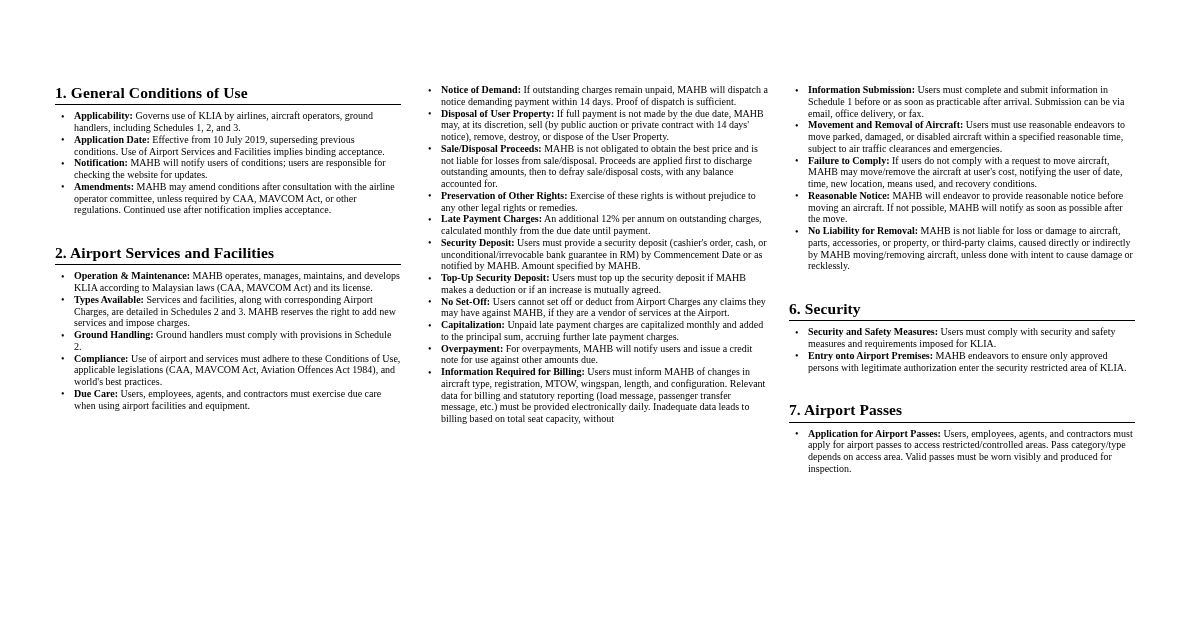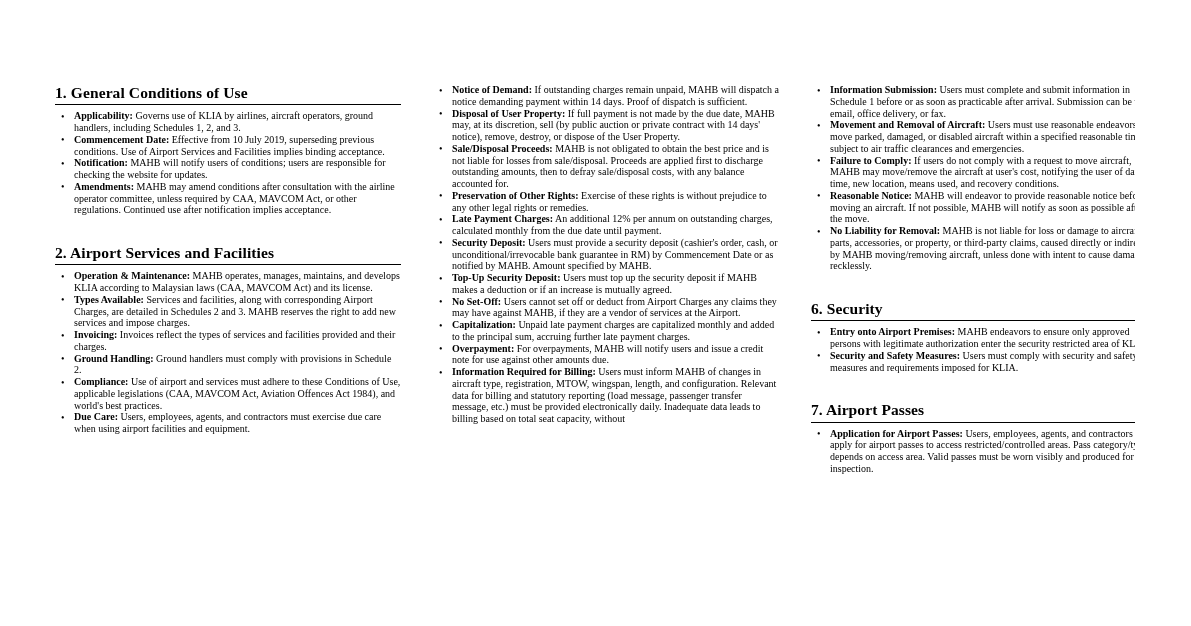--- a/index.html
+++ b/index.html
@@ -21,21 +21,21 @@
     overflow: hidden;
     background: #ffffff;
   }
   .columns {
     position: absolute;
     left: 55px;
     top: 84px;
     width: 1080px;
     height: 542px;
     display: flex;
-    gap: 32px;
+    gap: 21px;
     overflow: hidden;
   }
   .column {
     width: 346px;
     flex: 0 0 346px;
     overflow: hidden;
   }
   .section {
     margin: 0 0 6px 0;
   }
@@ -93,32 +93,31 @@
 <body>
 
 <div class="page">
   <div class="columns" id="columns-root">
       <div class="column">
         <div class="section">
           <h2 class="section-heading">1. General Conditions of Use</h2>
           <div class="heading-rule"></div>
           <ul class="bullets">
             <li><span class="term">Applicability:</span><span class="body-text"> Governs use of KLIA by airlines, aircraft operators, ground handlers, including Schedules 1, 2, and 3.</span></li>
-            <li><span class="term">Commencement Date:</span><span class="body-text"> Effective from 10 July 2019, superseding previous conditions. Use of Airport Services and Facilities implies binding acceptance.</span></li>
+            <li><span class="term">Application Date:</span><span class="body-text"> Effective from 10 July 2019, superseding previous conditions. Use of Airport Services and Facilities implies binding acceptance.</span></li>
             <li><span class="term">Notification:</span><span class="body-text"> MAHB will notify users of conditions; users are responsible for checking the website for updates.</span></li>
             <li><span class="term">Amendments:</span><span class="body-text"> MAHB may amend conditions after consultation with the airline operator committee, unless required by CAA, MAVCOM Act, or other regulations. Continued use after notification implies acceptance.</span></li>
           </ul>
         </div>
         <div class="section">
           <h2 class="section-heading">2. Airport Services and Facilities</h2>
           <div class="heading-rule"></div>
           <ul class="bullets">
             <li><span class="term">Operation &amp; Maintenance:</span><span class="body-text"> MAHB operates, manages, maintains, and develops KLIA according to Malaysian laws (CAA, MAVCOM Act) and its license.</span></li>
             <li><span class="term">Types Available:</span><span class="body-text"> Services and facilities, along with corresponding Airport Charges, are detailed in Schedules 2 and 3. MAHB reserves the right to add new services and impose charges.</span></li>
-            <li><span class="term">Invoicing:</span><span class="body-text"> Invoices reflect the types of services and facilities provided and their charges.</span></li>
             <li><span class="term">Ground Handling:</span><span class="body-text"> Ground handlers must comply with provisions in Schedule 2.</span></li>
             <li><span class="term">Compliance:</span><span class="body-text"> Use of airport and services must adhere to these Conditions of Use, applicable legislations (CAA, MAVCOM Act, Aviation Offences Act 1984), and world's best practices.</span></li>
             <li><span class="term">Due Care:</span><span class="body-text"> Users, employees, agents, and contractors must exercise due care when using airport facilities and equipment.</span></li>
           </ul>
         </div>
       </div>
       <div class="column">
         <div class="section">
           <ul class="bullets">
             <li><span class="term">Notice of Demand:</span><span class="body-text"> If outstanding charges remain unpaid, MAHB will dispatch a notice demanding payment within 14 days. Proof of dispatch is sufficient.</span></li>
@@ -142,22 +141,22 @@
             <li><span class="term">Movement and Removal of Aircraft:</span><span class="body-text"> Users must use reasonable endeavors to move parked, damaged, or disabled aircraft within a specified reasonable time, subject to air traffic clearances and emergencies.</span></li>
             <li><span class="term">Failure to Comply:</span><span class="body-text"> If users do not comply with a request to move aircraft, MAHB may move/remove the aircraft at user's cost, notifying the user of date, time, new location, means used, and recovery conditions.</span></li>
             <li><span class="term">Reasonable Notice:</span><span class="body-text"> MAHB will endeavor to provide reasonable notice before moving an aircraft. If not possible, MAHB will notify as soon as possible after the move.</span></li>
             <li><span class="term">No Liability for Removal:</span><span class="body-text"> MAHB is not liable for loss or damage to aircraft, parts, accessories, or property, or third-party claims, caused directly or indirectly by MAHB moving/removing aircraft, unless done with intent to cause damage or recklessly.</span></li>
           </ul>
         </div>
         <div class="section">
           <h2 class="section-heading">6. Security</h2>
           <div class="heading-rule"></div>
           <ul class="bullets">
+            <li><span class="term">Security and Safety Measures:</span><span class="body-text"> Users must comply with security and safety measures and requirements imposed for KLIA.</span></li>
             <li><span class="term">Entry onto Airport Premises:</span><span class="body-text"> MAHB endeavors to ensure only approved persons with legitimate authorization enter the security restricted area of KLIA.</span></li>
-            <li><span class="term">Security and Safety Measures:</span><span class="body-text"> Users must comply with security and safety measures and requirements imposed for KLIA.</span></li>
           </ul>
         </div>
         <div class="section">
           <h2 class="section-heading">7. Airport Passes</h2>
           <div class="heading-rule"></div>
           <ul class="bullets">
             <li><span class="term">Application for Airport Passes:</span><span class="body-text"> Users, employees, agents, and contractors must apply for airport passes to access restricted/controlled areas. Pass category/type depends on access area. Valid passes must be worn visibly and produced for inspection.</span></li>
           </ul>
         </div>
       </div>

